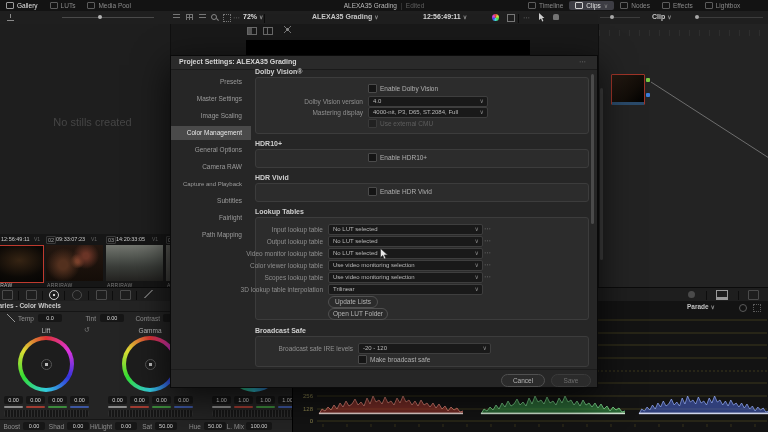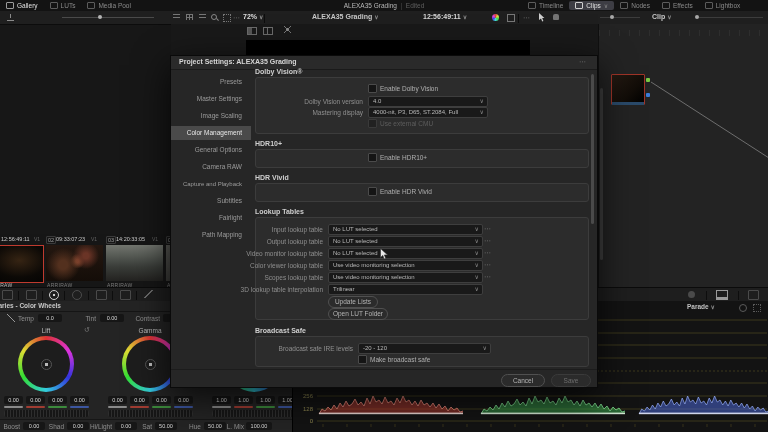--- a/index.html
+++ b/index.html
@@ -126,20 +126,23 @@
     <span class="abs" style="left:553px;top:3px;width:6px;height:6px;border-radius:2px 2px 1px 1px;background:#8a8a8a;opacity:.8;"></span>
     <span class="abs" style="left:600px;top:6px;width:40px;height:1px;background:#3c3c3c;"></span>
     <span class="abs" style="left:610px;top:4px;width:4px;height:4px;border-radius:50%;background:#a8a8a8;"></span>
     <span class="abs" style="left:652px;top:2px;font-size:7px;font-weight:bold;color:#c8c8c8;">
       <span>Clip</span>
       <span class="chev">∨</span></span>
     <span class="abs" style="left:697px;top:6px;width:66px;height:1px;background:#3c3c3c;"></span>
     <span class="abs" style="left:695px;top:4px;width:4px;height:4px;border-radius:50%;background:#a8a8a8;"></span>
   </div>
 
+  <div class="abs" style="left:0;top:24px;width:170px;height:210px;background:#1e1e1e;border-right:1px solid #101010;">
+    <div class="abs" style="left:0;top:92px;width:185px;text-align:center;font-size:11px;color:#454545;">No stills created</div>
+  </div>
 
   <div class="abs" style="left:171px;top:24px;width:427px;height:210px;background:#191919;">
     <span class="abs" style="left:76px;top:3px;width:8px;height:6px;border:1px solid #6a6a6a;background:linear-gradient(90deg,#555 50%,transparent 50%);"></span>
     <span class="abs" style="left:92px;top:3px;width:8px;height:6px;border:1px solid #6a6a6a;background-image:linear-gradient(90deg,transparent 3px,#6a6a6a 3px,#6a6a6a 4px,transparent 4px);"></span>
     <span class="abs" style="left:113px;top:2px;width:7px;height:7px;background:radial-gradient(circle,#888 0 1px,transparent 1.5px),linear-gradient(45deg,transparent 45%,#777 45% 55%,transparent 55%),linear-gradient(-45deg,transparent 45%,#777 45% 55%,transparent 55%);"></span>
     <div class="abs" style="left:75px;top:16px;width:284px;height:22px;background:#000;"></div>
   </div>
 
   <div class="abs" style="left:598px;top:24px;width:170px;height:263px;background:#232323;border-left:1px solid #101010;">
     <div class="abs" style="left:0;top:6px;width:170px;height:6px;background:repeating-linear-gradient(90deg,#3a3a3a 0 1px,transparent 1px 10px);opacity:.45;"></div>

